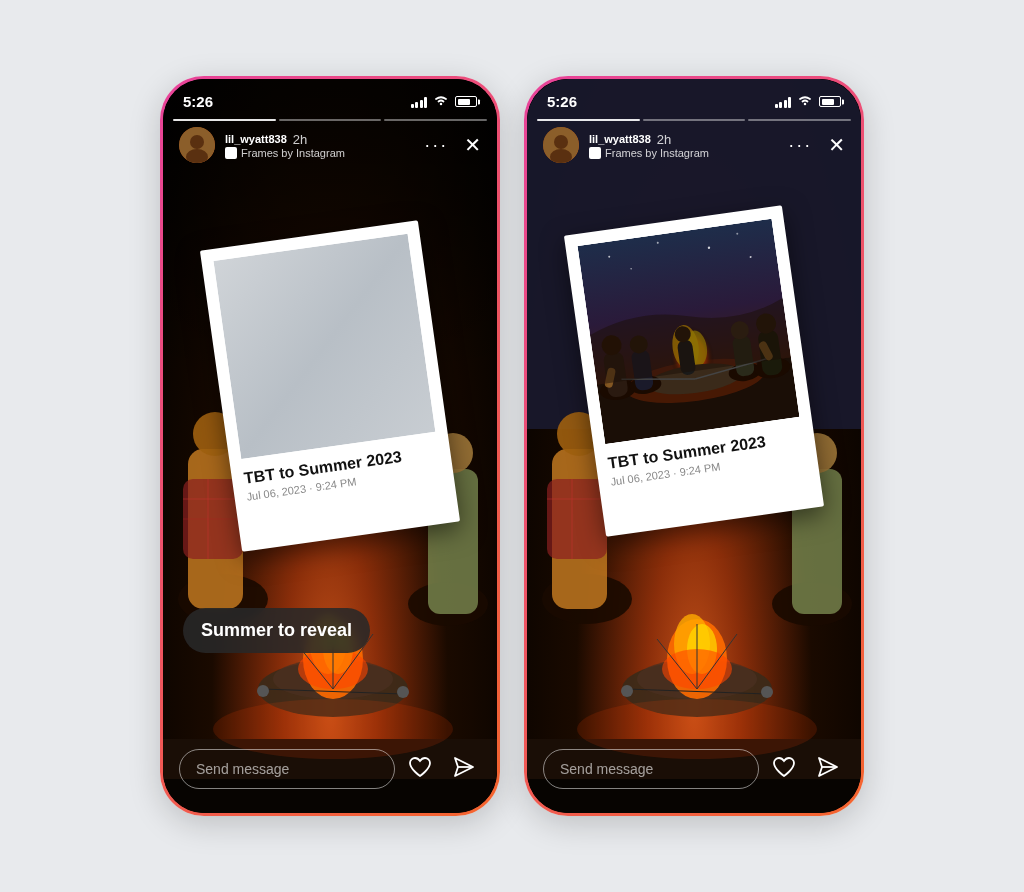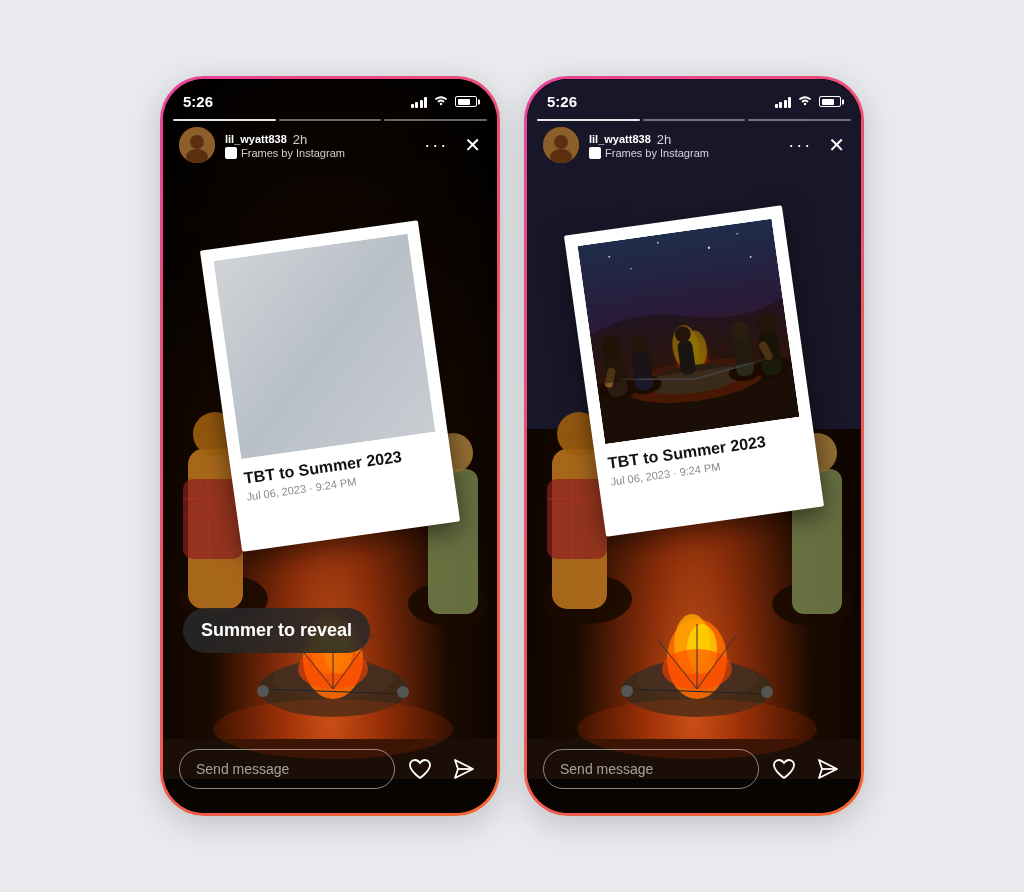--- a/index.html
+++ b/index.html
@@ -283,21 +283,21 @@
       backdrop-filter: blur(4px);
     }
 
     
     .message-bar {
       position: absolute;
       bottom: 24px;
       left: 16px;
       right: 16px;
       display: flex;
-      align-items: center;
+      align-items: flex-start;
       gap: 7px;
       z-index: 10;
     }
 
     .message-input {
       flex: 1;
       height: 40px;
       border: 1.5px solid rgba(255,255,255,0.5);
       border-radius: 20px;
       background: transparent;

